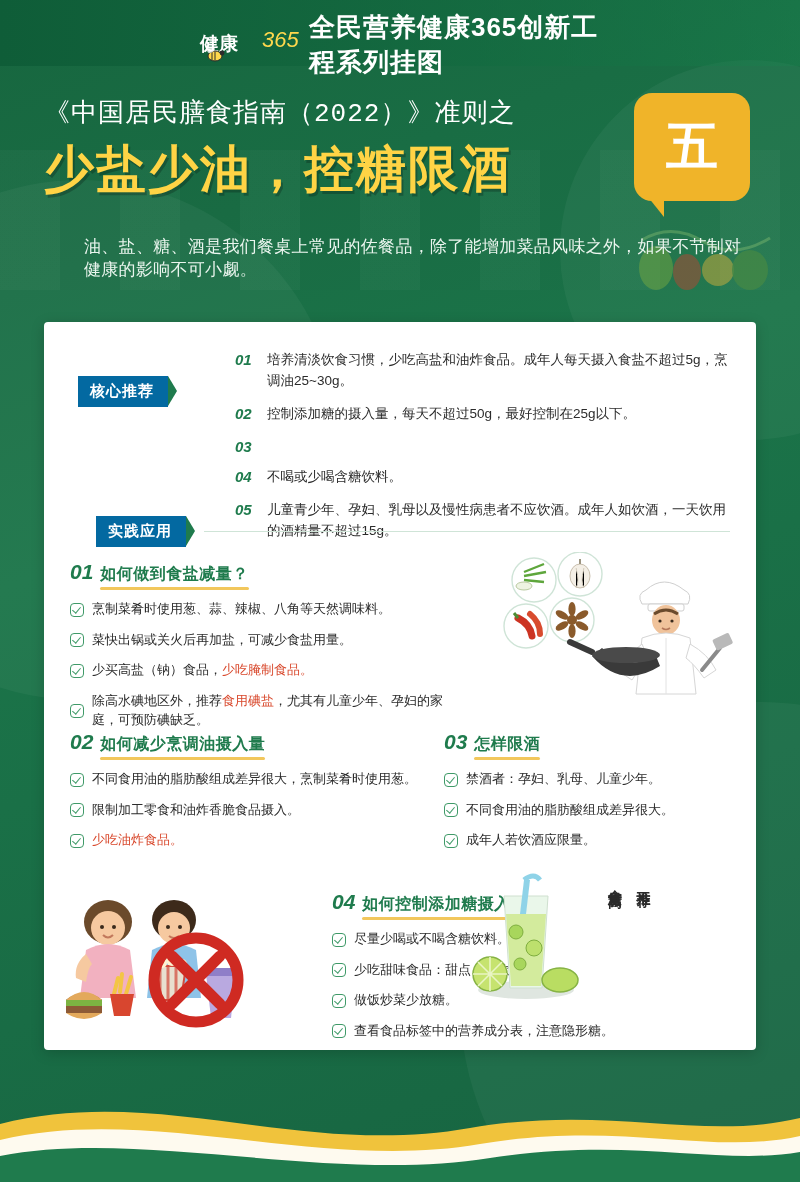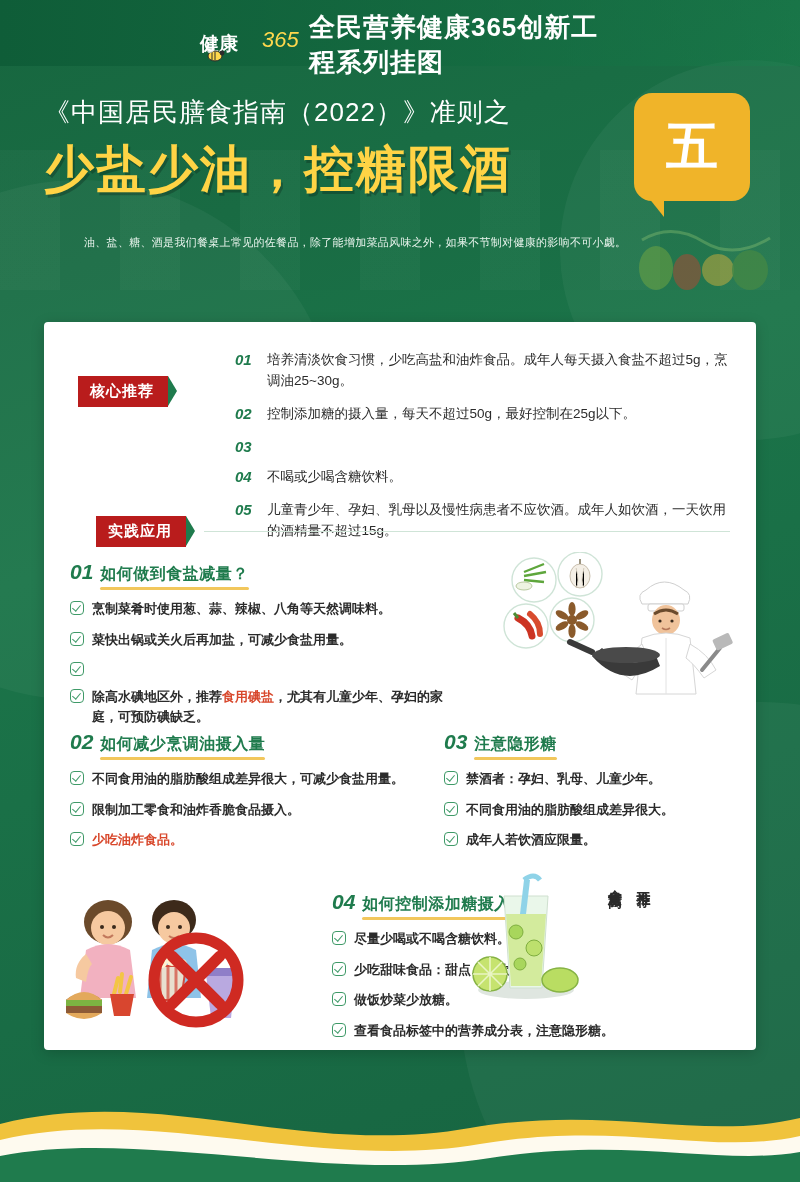--- a/index.html
+++ b/index.html
@@ -68,21 +68,21 @@
     position: absolute; left: 4px; top: 20px; width: 22px; height: 18px;
   }
   .topbar-title {
     font-size: 26px; font-weight: bold; color: #ffffff; letter-spacing: 1px;
   }
 
   
   .hero { position: absolute; left: 44px; top: 95px; width: 712px; }
   .hero-sub {
     font-size: 26px; color: #ffffff; letter-spacing: 1px;
-    font-family: Liberation Sans, sans-serif;
+    font-family: Liberation Mono, monospace;
   }
   .hero-main {
     margin-top: 6px;
     font-size: 50px; font-weight: bold; letter-spacing: 2px;
     color: #ffd445;
     text-shadow: 2px 3px 0 rgba(0,0,0,0.22);
     font-family: "Liberation Sans", sans-serif;
   }
   .hero-bubble {
     position: absolute; right: 6px; top: -2px;
@@ -94,35 +94,35 @@
     content: ""; position: absolute; left: 14px; bottom: -16px;
     border-left: 16px solid transparent; border-right: 0 solid transparent;
     border-top: 20px solid #f0b429;
   }
   .hero-bubble span {
     font-size: 52px; font-weight: bold; color: #ffffff;
     font-family: "Liberation Serif", serif;
   }
   .hero-note {
     position: absolute; left: 40px; top: 140px; width: 660px;
-    font-size: 11px; color: #eaf5ee; letter-spacing: .3px;
+    font-size: 17px; color: #eaf5ee; letter-spacing: .3px;
   }
 
   
   .card {
     position: absolute; left: 44px; top: 322px; width: 712px; height: 728px;
     background: #ffffff; border-radius: 4px;
     box-shadow: 0 3px 14px rgba(0,0,0,0.18);
     overflow: hidden;
   }
 
   
   .ribbon {
     position: relative; display: inline-block;
-    background: #b91c1c; color: #fff;
+    background: #0369a1; color: #fff;
     font-size: 15px; font-weight: bold; letter-spacing: 1px;
     padding: 6px 14px 6px 12px;
   }
   .ribbon:after {
     content: ""; position: absolute; right: -9px; top: 0;
     border-top: 15px solid transparent; border-bottom: 15px solid transparent;
     border-left: 9px solid #1f7b4d;
   }
 
   .core {
@@ -154,22 +154,22 @@
   .sub-title {
     font-size: 16px; font-weight: bold; color: #1f7b4d; letter-spacing: .5px;
     position: relative; padding-bottom: 2px;
   }
   .sub-title:after {
     content: ""; position: absolute; left: 0; right: 0; bottom: -3px;
     height: 3px; background: #f2c75c; border-radius: 2px;
   }
   ul.checks { list-style: none; margin-top: 12px; }
   ul.checks li {
-    display: flex; gap: 8px; align-items: flex-start;
-    font-size: 13px; color: #2b2b2b; line-height: 1.5; margin-bottom: 11px; font-weight: bold;
+    display: flex; gap: 8px; align-items: center;
+    font-size: 13px; color: #2b2b2b; line-height: 1.5; margin-bottom: 11px;
   }
   .chk {
     flex: 0 0 auto; width: 14px; height: 14px; margin-top: 2px;
     border: 1.6px solid #3f9a68; border-radius: 4px;
     position: relative;
   }
   .chk:after {
     content: ""; position: absolute; left: 3px; top: 1px;
     width: 4px; height: 7px;
     border-right: 1.8px solid #3f9a68; border-bottom: 1.8px solid #3f9a68;
@@ -281,20 +281,21 @@
       <li>
         <span class="chk"></span>
         <span>烹制菜肴时使用葱、蒜、辣椒、八角等天然调味料。</span>
       </li>
       <li>
         <span class="chk"></span>
         <span>菜快出锅或关火后再加盐，可减少食盐用量。</span>
       </li>
       <li>
         <span class="chk"></span>
+        <span><span>少买高盐（钠）食品，</span><span class="hl">少吃腌制食品。</span></span>
       </li>
       <li>
         <span class="chk"></span>
         <span><span>除高水碘地区外，推荐</span><span class="hl">食用碘盐</span><span>，尤其有儿童少年、孕妇的家庭，可预防碘缺乏。</span></span>
       </li>
     </ul>
   </div>
 
   <svg class="ill chef-wrap" viewBox="0 0 250 160">
 
@@ -347,37 +348,37 @@
   </svg>
 
   <div class="sub" style="left:26px; top:408px; width:360px;">
     <div class="sub-head">
       <span class="sub-num">02</span>
       <span class="sub-title">如何减少烹调油摄入量</span>
     </div>
     <ul class="checks">
       <li>
         <span class="chk"></span>
-        <span>不同食用油的脂肪酸组成差异很大，可减少食盐用量。</span>
+        <span>不同食用油的脂肪酸组成差异很大，烹制菜肴时使用葱。</span>
       </li>
       <li>
         <span class="chk"></span>
         <span>限制加工零食和油炸香脆食品摄入。</span>
       </li>
       <li>
         <span class="chk"></span>
         <span class="hl">少吃油炸食品。</span>
       </li>
     </ul>
   </div>
 
   <div class="sub" style="left:400px; top:408px; width:300px;">
     <div class="sub-head">
       <span class="sub-num">03</span>
-      <span class="sub-title">注意隐形糖</span>
+      <span class="sub-title">怎样限酒</span>
     </div>
     <ul class="checks">
       <li>
         <span class="chk"></span>
         <span>禁酒者：孕妇、乳母、儿童少年。</span>
       </li>
       <li>
         <span class="chk"></span>
         <span>不同食用油的脂肪酸组成差异很大。</span>
       </li>

